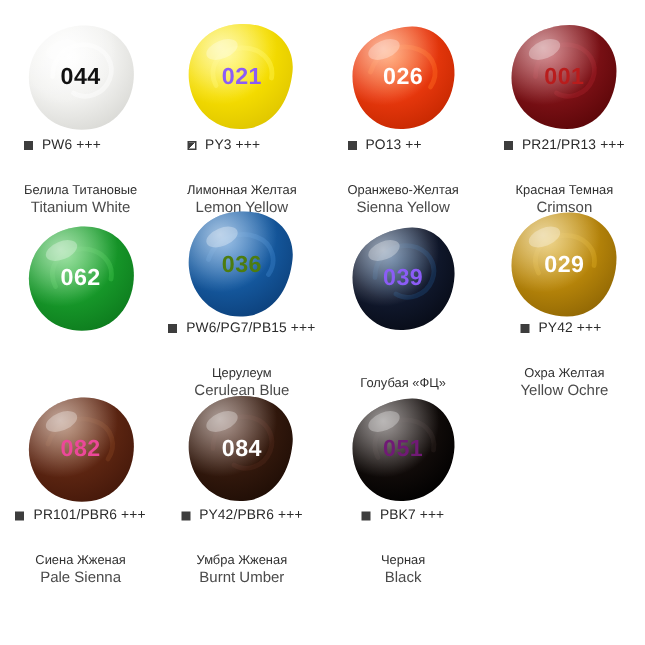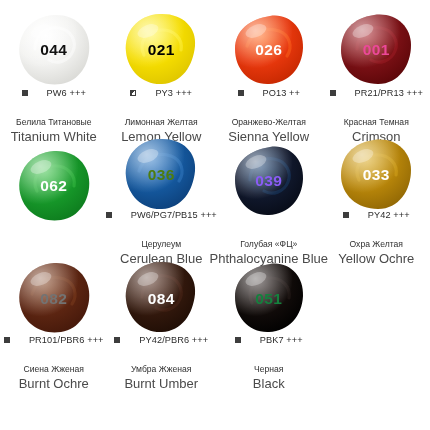--- a/index.html
+++ b/index.html
@@ -69,43 +69,42 @@
     line-height: 1.28;
     color: #3a3a3a;
   }
   .pigment-line {
     font-size: 9.2px;
     color: #2b2b2b;
     white-space: nowrap;
     letter-spacing: 0.1px;
     display: flex;
     align-items: center;
-    justify-content: center;
-    gap: 19px;
+    gap: 6px;
   }
   .pigment-chip {
     display: inline-block;
     width: 6px;
     height: 6px;
     background: #3d3d3d;
     flex: 0 0 auto;
   }
   .pigment-chip.semi {
     background: linear-gradient(135deg, #3d3d3d 0 50%, #ffffff 50% 100%);
     border: 0.8px solid #3d3d3d;
     box-sizing: border-box;
   }
   .name-ru {
     font-size: 8.6px;
     color: #303030;
     margin-top: 18px;
     white-space: nowrap;
   }
   .name-en {
-    font-size: 13px;
+    font-size: 10px;
     color: #4a4a4a;
     margin-top: 1px;
     white-space: nowrap;
   }
 </style>
 </head>
 <body>
 
 <div id="chart">
   <div class="swatch-grid">
@@ -155,21 +154,21 @@
                   <stop offset="0%" stop-color="#ffffff" stop-opacity="0.55"></stop>
                   <stop offset="100%" stop-color="#ffffff" stop-opacity="0"></stop>
                 </radialGradient>
               </defs>
               <path d="M36,1 C58,0 73,14 71,33 C69,53 58,70 38,71 C19,72 4,58 2,39 C0,19 13,2 36,1 Z" fill="url(#g1)"></path>
               <path d="M20,42 C14,30 22,18 36,17 C50,16 59,26 57,37" fill="none" stroke="#fff44d" stroke-opacity="0.45" stroke-width="3.2" stroke-linecap="round"></path>
               <path d="M36,1 C58,0 73,14 71,33 C69,53 58,70 38,71 C19,72 4,58 2,39 C0,19 13,2 36,1 Z" fill="url(#sh1)"></path>
               <ellipse cx="24" cy="18" rx="11" ry="6" fill="#ffffff" opacity="0.3" transform="rotate(-22 24 18)"></ellipse>
             </svg>
           </div>
-          <div class="blob-code" style="color: #000000;">021</div>
+          <div class="blob-code" style="color: #8b5cf6;">021</div>
         </div>
         <div class="captions">
           <div class="pigment-line">
             <span class="pigment-chip semi"></span>
             <span>PY3 +++</span>
           </div>
           <div class="name-ru">Лимонная Желтая</div>
           <div class="name-en">Lemon Yellow</div>
         </div>
       </div>
@@ -219,21 +218,21 @@
                   <stop offset="0%" stop-color="#ffffff" stop-opacity="0.55"></stop>
                   <stop offset="100%" stop-color="#ffffff" stop-opacity="0"></stop>
                 </radialGradient>
               </defs>
               <path d="M35,2 C56,-1 72,13 72,32 C72,52 60,71 39,71 C18,71 2,57 2,37 C2,18 14,5 35,2 Z" fill="url(#g3)"></path>
               <path d="M18,36 C18,22 30,13 42,15 C54,17 60,28 56,38 C52,48 40,52 32,47" fill="none" stroke="#a52028" stroke-opacity="0.45" stroke-width="3.2" stroke-linecap="round"></path>
               <path d="M35,2 C56,-1 72,13 72,32 C72,52 60,71 39,71 C18,71 2,57 2,37 C2,18 14,5 35,2 Z" fill="url(#sh3)"></path>
               <ellipse cx="24" cy="18" rx="11" ry="6" fill="#ffffff" opacity="0.3" transform="rotate(-22 24 18)"></ellipse>
             </svg>
           </div>
-          <div class="blob-code" style="color: #ec4899;">001</div>
+          <div class="blob-code" style="color: #b91c1c;">001</div>
         </div>
         <div class="captions">
           <div class="pigment-line">
             <span class="pigment-chip"></span>
             <span>PR21/PR13 +++</span>
           </div>
           <div class="name-ru">Красная Темная</div>
           <div class="name-en">Crimson</div>
         </div>
       </div>
@@ -311,21 +310,20 @@
               <path d="M38,3 C57,0 72,15 71,35 C70,55 57,70 37,71 C17,72 3,56 3,36 C3,17 18,6 38,3 Z" fill="url(#g6)"></path>
               <path d="M18,36 C18,22 30,13 42,15 C54,17 60,28 56,38 C52,48 40,52 32,47" fill="none" stroke="#1d4474" stroke-opacity="0.45" stroke-width="3.2" stroke-linecap="round"></path>
               <path d="M38,3 C57,0 72,15 71,35 C70,55 57,70 37,71 C17,72 3,56 3,36 C3,17 18,6 38,3 Z" fill="url(#sh6)"></path>
               <ellipse cx="24" cy="18" rx="11" ry="6" fill="#ffffff" opacity="0.3" transform="rotate(-22 24 18)"></ellipse>
             </svg>
           </div>
           <div class="blob-code" style="color: #8b5cf6;">039</div>
         </div>
         <div class="captions">
           <div class="name-ru">Голубая «ФЦ»</div>
-          <div class="name-en">Phthalocyanine Blue</div>
         </div>
       </div>
       <div class="swatch-cell">
         <div class="blob-wrap">
           <div class="blob">
             <svg viewBox="0 0 74 72" xmlns="http://www.w3.org/2000/svg">
               <defs>
                 <radialGradient id="g7" cx="38%" cy="30%" r="78%">
                   <stop offset="0%" stop-color="#d9a921"></stop>
                   <stop offset="52%" stop-color="#b8860a"></stop>
@@ -335,21 +333,21 @@
                   <stop offset="0%" stop-color="#ffffff" stop-opacity="0.55"></stop>
                   <stop offset="100%" stop-color="#ffffff" stop-opacity="0"></stop>
                 </radialGradient>
               </defs>
               <path d="M35,2 C56,-1 72,13 72,32 C72,52 60,71 39,71 C18,71 2,57 2,37 C2,18 14,5 35,2 Z" fill="url(#g7)"></path>
               <path d="M20,42 C14,30 22,18 36,17 C50,16 59,26 57,37" fill="none" stroke="#d9a921" stroke-opacity="0.45" stroke-width="3.2" stroke-linecap="round"></path>
               <path d="M35,2 C56,-1 72,13 72,32 C72,52 60,71 39,71 C18,71 2,57 2,37 C2,18 14,5 35,2 Z" fill="url(#sh7)"></path>
               <ellipse cx="24" cy="18" rx="11" ry="6" fill="#ffffff" opacity="0.3" transform="rotate(-22 24 18)"></ellipse>
             </svg>
           </div>
-          <div class="blob-code" style="color: rgb(255, 255, 255);">033</div>
+          <div class="blob-code" style="color: rgb(255, 255, 255);">029</div>
         </div>
         <div class="captions">
           <div class="pigment-line">
             <span class="pigment-chip"></span>
             <span>PY42 +++</span>
           </div>
           <div class="name-ru">Охра Желтая</div>
           <div class="name-en">Yellow Ochre</div>
         </div>
       </div>
@@ -367,29 +365,29 @@
                   <stop offset="0%" stop-color="#ffffff" stop-opacity="0.55"></stop>
                   <stop offset="100%" stop-color="#ffffff" stop-opacity="0"></stop>
                 </radialGradient>
               </defs>
               <path d="M37,2 C55,1 70,12 72,30 C74,48 64,68 44,71 C24,74 7,63 3,44 C-1,25 11,4 37,2 Z" fill="url(#g8)"></path>
               <path d="M15,33 C19,20 34,13 47,18 C58,22 61,34 55,43" fill="none" stroke="#80401f" stroke-opacity="0.45" stroke-width="3.2" stroke-linecap="round"></path>
               <path d="M37,2 C55,1 70,12 72,30 C74,48 64,68 44,71 C24,74 7,63 3,44 C-1,25 11,4 37,2 Z" fill="url(#sh8)"></path>
               <ellipse cx="24" cy="18" rx="11" ry="6" fill="#ffffff" opacity="0.3" transform="rotate(-22 24 18)"></ellipse>
             </svg>
           </div>
-          <div class="blob-code" style="color: #737373;">082</div>
+          <div class="blob-code" style="color: #ec4899;">082</div>
         </div>
         <div class="captions">
           <div class="pigment-line">
             <span class="pigment-chip"></span>
             <span>PR101/PBR6 +++</span>
           </div>
           <div class="name-ru">Сиена Жженая</div>
-          <div class="name-en">Burnt Ochre</div>
+          <div class="name-en">Pale Sienna</div>
         </div>
       </div>
       <div class="swatch-cell">
         <div class="blob-wrap">
           <div class="blob">
             <svg viewBox="0 0 74 72" xmlns="http://www.w3.org/2000/svg">
               <defs>
                 <radialGradient id="g9" cx="38%" cy="30%" r="78%">
                   <stop offset="0%" stop-color="#50291a"></stop>
                   <stop offset="52%" stop-color="#34190d"></stop>
@@ -431,21 +429,21 @@
                   <stop offset="0%" stop-color="#ffffff" stop-opacity="0.55"></stop>
                   <stop offset="100%" stop-color="#ffffff" stop-opacity="0"></stop>
                 </radialGradient>
               </defs>
               <path d="M38,3 C57,0 72,15 71,35 C70,55 57,70 37,71 C17,72 3,56 3,36 C3,17 18,6 38,3 Z" fill="url(#g10)"></path>
               <path d="M20,42 C14,30 22,18 36,17 C50,16 59,26 57,37" fill="none" stroke="#2c2220" stroke-opacity="0.45" stroke-width="3.2" stroke-linecap="round"></path>
               <path d="M38,3 C57,0 72,15 71,35 C70,55 57,70 37,71 C17,72 3,56 3,36 C3,17 18,6 38,3 Z" fill="url(#sh10)"></path>
               <ellipse cx="24" cy="18" rx="11" ry="6" fill="#ffffff" opacity="0.3" transform="rotate(-22 24 18)"></ellipse>
             </svg>
           </div>
-          <div class="blob-code" style="color: #15803d;">051</div>
+          <div class="blob-code" style="color: #701a75;">051</div>
         </div>
         <div class="captions">
           <div class="pigment-line">
             <span class="pigment-chip"></span>
             <span>PBK7 +++</span>
           </div>
           <div class="name-ru">Черная</div>
           <div class="name-en">Black</div>
         </div>
       </div>

